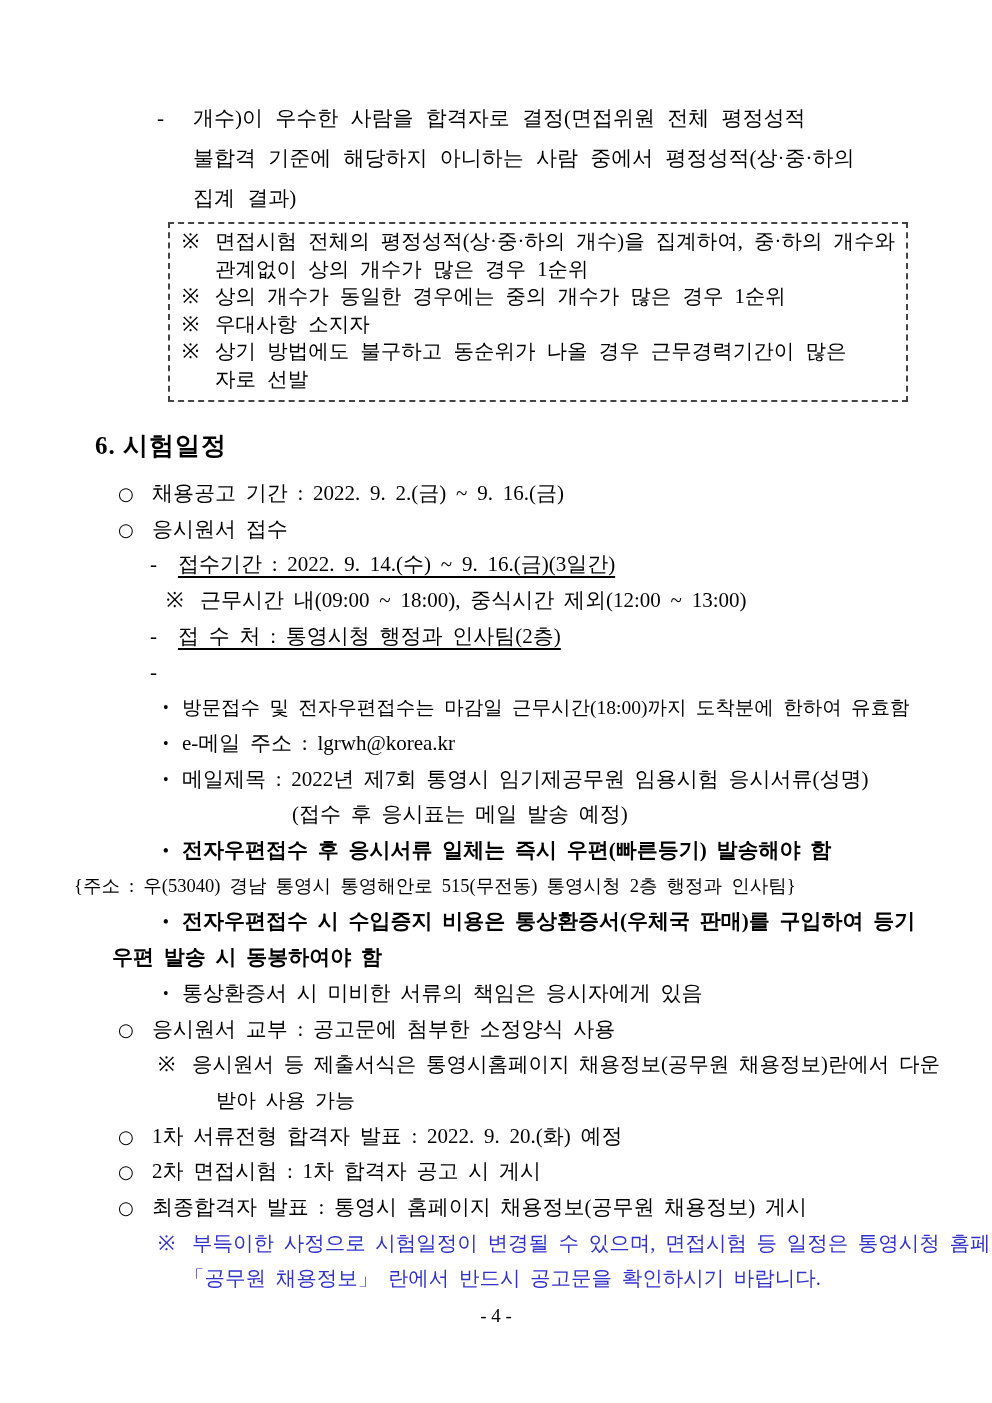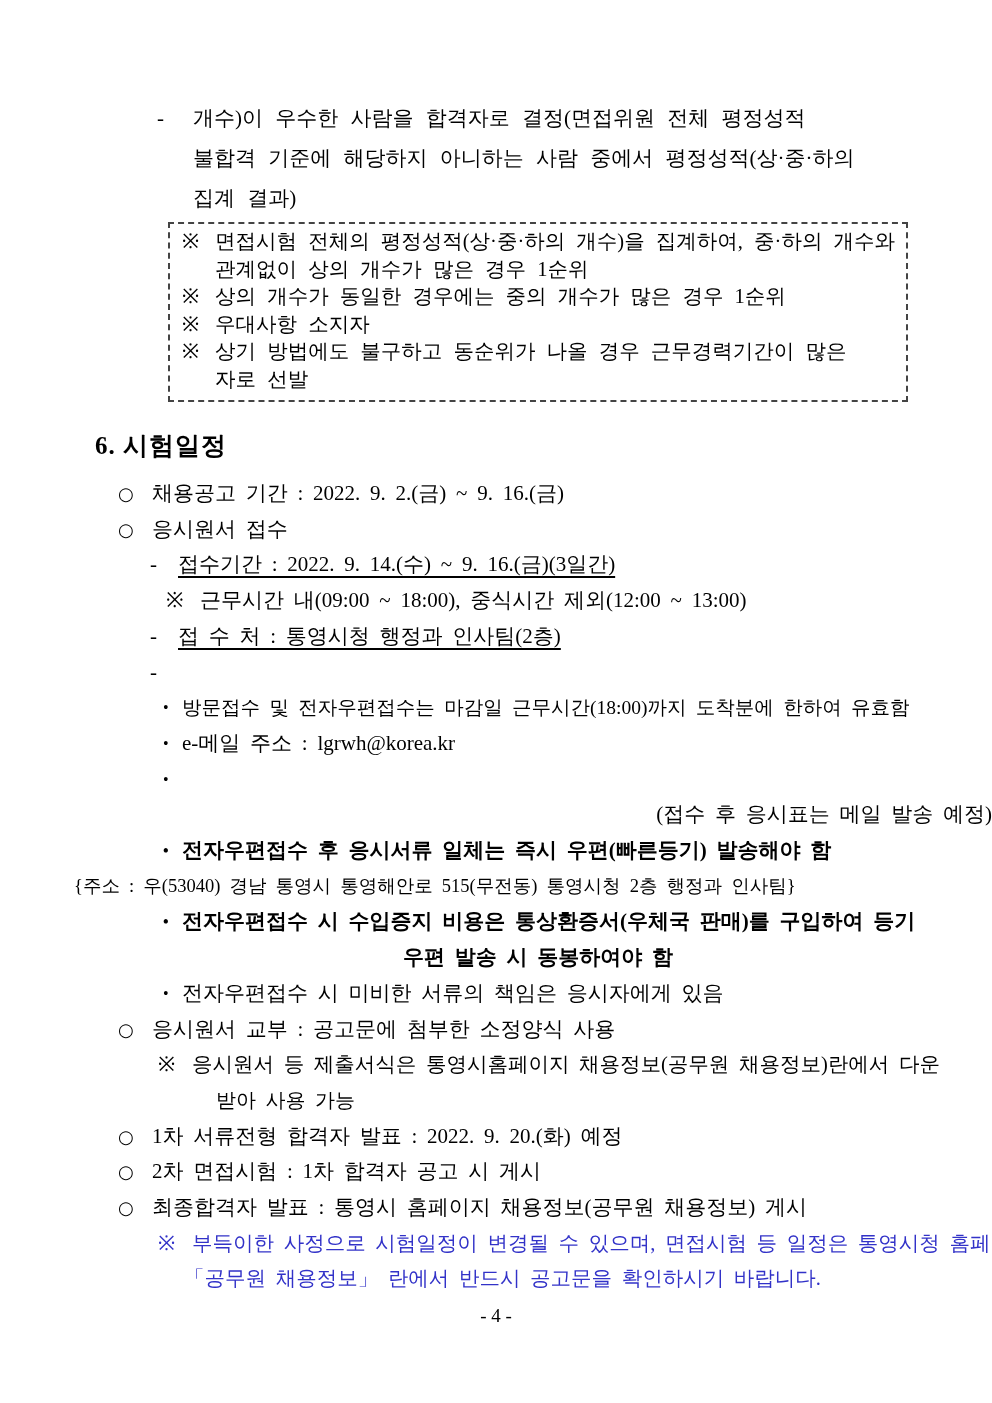--- a/index.html
+++ b/index.html
@@ -45,23 +45,23 @@
   .r-circle { margin-left:118px; }
   .r-circle .mk { width:34px; font-family:"DejaVu Sans",sans-serif; font-size:18px; }
   .r-dash   { margin-left:150px; }
   .r-dash .mk { width:28px; }
   .r-star   { margin-left:166px; }
   .r-star .mk { width:34px; }
   .r-bullet { margin-left:163px; }
   .r-bullet .mk { width:19px; font-size:16px; }
   .r-star2  { margin-left:158px; font-size:20.5px; }
   .r-star2 .mk { width:34px; }
-  .r-cont-mail { margin-left:292px;justify-content:flex-end; }
+  .r-cont-mail { margin-left:292px; }
   .r-cont-addr { margin-left:74px; font-size:18.5px;text-align:right; }
-  .r-cont-bold { margin-left:84px; font-weight:700;justify-content:center; }
+  .r-cont-bold { margin-left:112px; font-weight:700; }
   .r-cont-dl   { margin-left:216px; font-size:20px; }
   .r-cont-blue { margin-left:184px; font-size:20.5px; }
 
   .small { font-size:19.5px; }
   .b  { font-weight:700; }
   .ul { text-decoration:underline; text-underline-offset:5px;font-family:Liberation Serif, serif; }
   .blue { color:#3232c8; }
 
   .footer { margin-top:8px; text-align:center; font-size:19px; line-height:22px; }
 </style>
@@ -142,20 +142,21 @@
       <span class="ln small">방문접수 및 전자우편접수는 마감일 근무시간(18:00)까지 도착분에 한하여 유효함</span>
     </div>
 
     <div class="row r-bullet">
       <span class="mk">•</span>
       <span class="ln">e-메일 주소 : lgrwh@korea.kr</span>
     </div>
 
     <div class="row r-bullet">
       <span class="mk">•</span>
+      <span class="ln">메일제목 : 2022년 제7회 통영시 임기제공무원 임용시험 응시서류(성명)</span>
     </div>
 
     <div class="row r-cont-mail">
       <span class="ln">(접수 후 응시표는 메일 발송 예정)</span>
     </div>
 
     <div class="row r-bullet">
       <span class="mk b">•</span>
       <span class="ln b">전자우편접수 후 응시서류 일체는 즉시 우편(빠른등기) 발송해야 함</span>
     </div>
@@ -168,21 +169,21 @@
       <span class="mk b">•</span>
       <span class="ln b">전자우편접수 시 수입증지 비용은 통상환증서(우체국 판매)를 구입하여 등기</span>
     </div>
 
     <div class="row r-cont-bold">
       <span class="ln">우편 발송 시 동봉하여야 함</span>
     </div>
 
     <div class="row r-bullet">
       <span class="mk">•</span>
-      <span class="ln">전자우편접수 시 미비한 서류의 책임은 응시자에게 있음</span>
+      <span class="ln">통상환증서 시 미비한 서류의 책임은 응시자에게 있음</span>
     </div>
 
     <div class="row r-circle">
       <span class="mk">○</span>
       <span class="ln">응시원서 교부 : 공고문에 첨부한 소정양식 사용</span>
     </div>
 
     <div class="row r-star2">
       <span class="mk">※</span>
       <span class="ln">응시원서 등 제출서식은 통영시홈페이지 채용정보(공무원 채용정보)란에서 다운</span>

